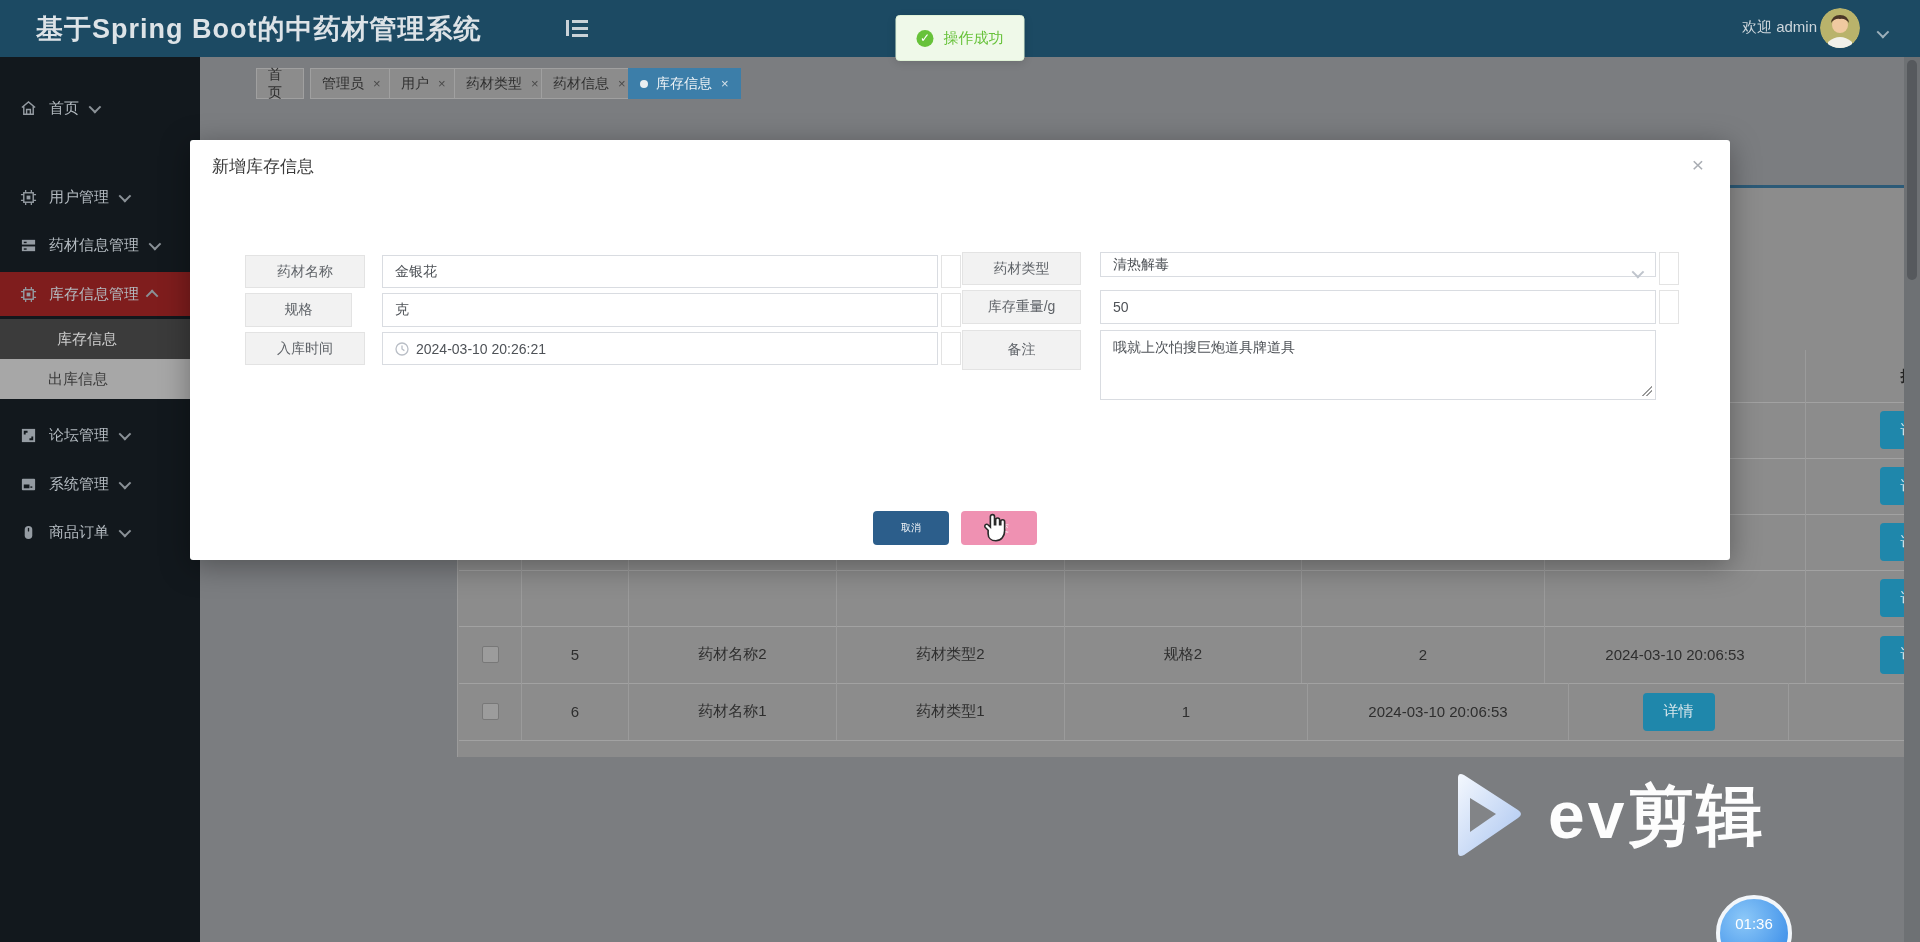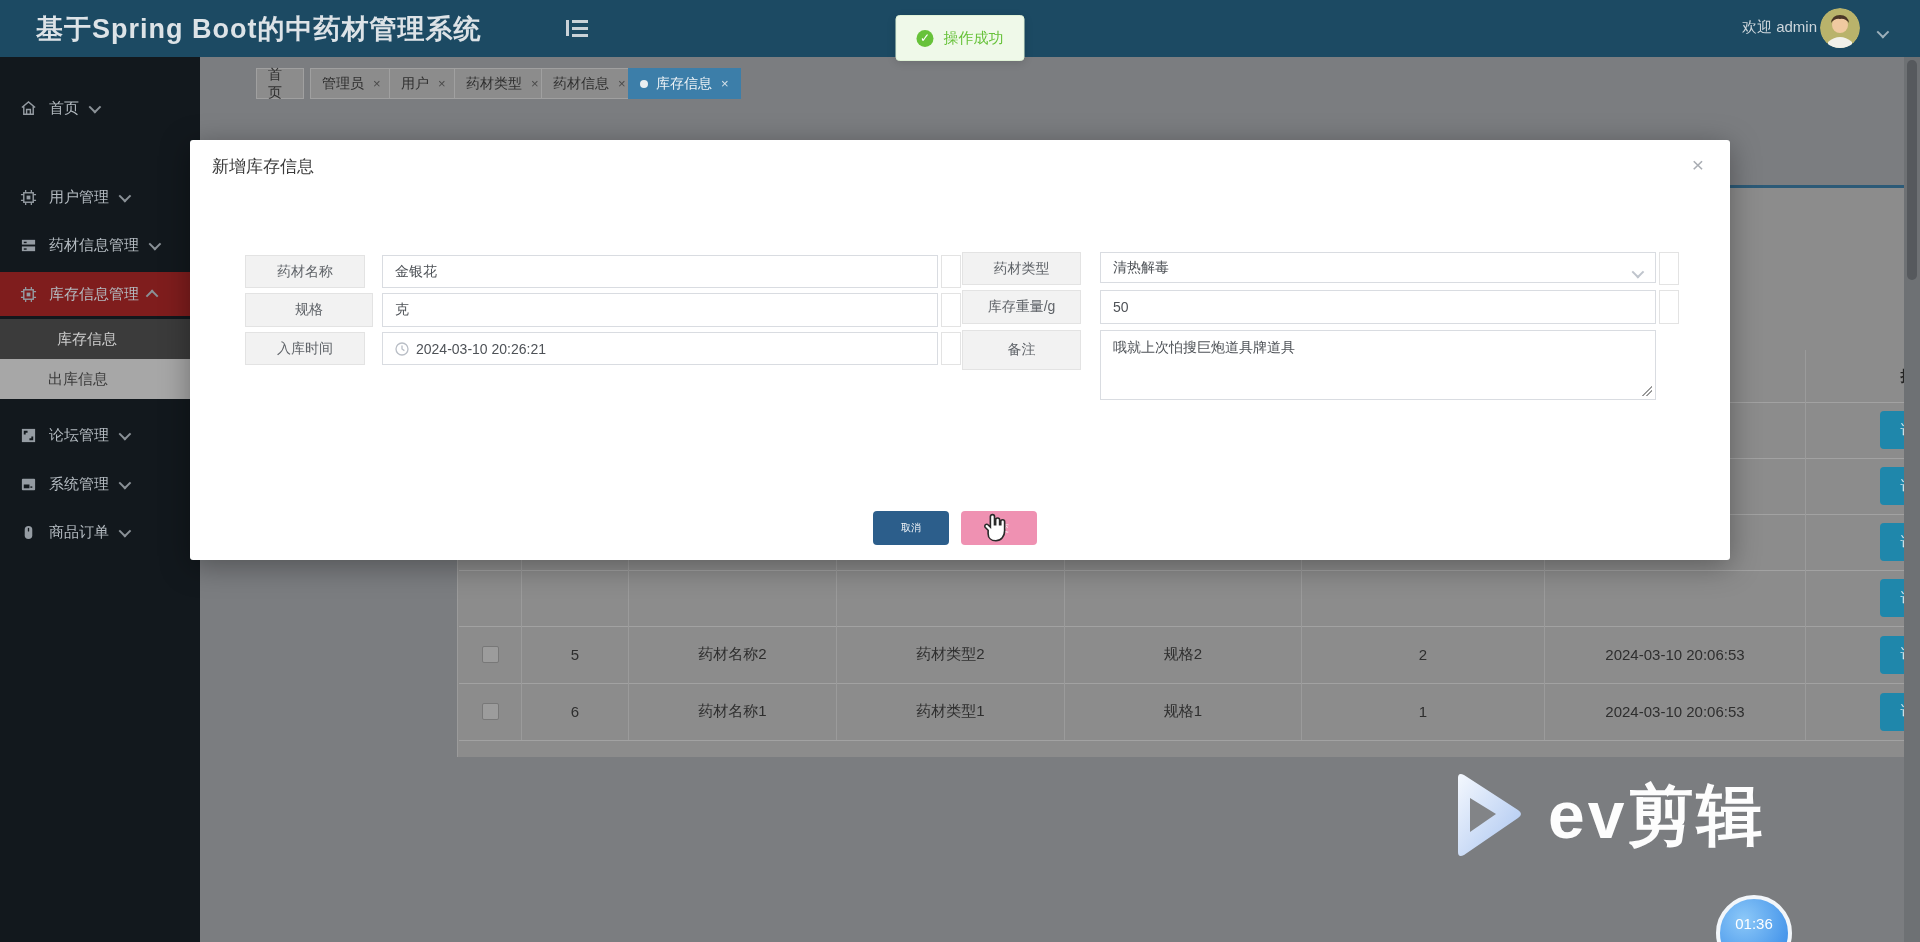--- a/index.html
+++ b/index.html
@@ -296,21 +296,20 @@
 
       </div>
 
       <div class="trow" style="top:495px;height:57px">
         <div class="c0">
             <div class="chk"></div>
           </div>
         <div class="c1">6</div>
         <div class="c2">药材名称1</div>
         <div class="c3">药材类型1</div>
-        <div class="c4">规格1</div>
         <div class="c5">1</div>
         <div class="c6">2024-03-10 20:06:53</div>
         <div class="c7">
             <div class="btn-detail">详情</div>
           </div>
 
       </div>
     </div>
   </div>
 
@@ -320,27 +319,27 @@
   <div class="modal">
     <div class="m-title">新增库存信息</div>
     <div class="m-close">×</div>
 
     <div class="cell-label" style="left:55px;top:115px;width:120px;height:33px">药材名称</div>
     <div class="cell-input" style="left:192px;top:115px;width:556px;height:33px">
       <span>金银花</span>
     </div>
     <div class="cell-spacer" style="left:751px;top:115px;width:20px;height:33px"></div>
     <div class="cell-label" style="left:772px;top:112px;width:119px;height:33px">药材类型</div>
-    <div class="cell-input" style="left:910px;top:112px;width:556px;height:31px">
+    <div class="cell-input" style="left:910px;top:112px;width:556px;height:25px">
       <span>清热解毒</span>
       <span class="sel-caret"><span class="caret down"></span></span>
     </div>
     <div class="cell-spacer" style="left:1469px;top:112px;width:20px;height:33px"></div>
 
-    <div class="cell-label" style="left:55px;top:153px;width:128px;height:34px">规格</div>
+    <div class="cell-label" style="left:55px;top:153px;width:107px;height:34px">规格</div>
     <div class="cell-input" style="left:192px;top:153px;width:556px;height:34px">
       <span>克</span>
     </div>
     <div class="cell-spacer" style="left:751px;top:153px;width:20px;height:34px"></div>
     <div class="cell-label" style="left:772px;top:150px;width:119px;height:34px">库存重量/g</div>
     <div class="cell-input" style="left:910px;top:150px;width:556px;height:34px">
       <span>50</span>
     </div>
     <div class="cell-spacer" style="left:1469px;top:150px;width:20px;height:34px"></div>
 

